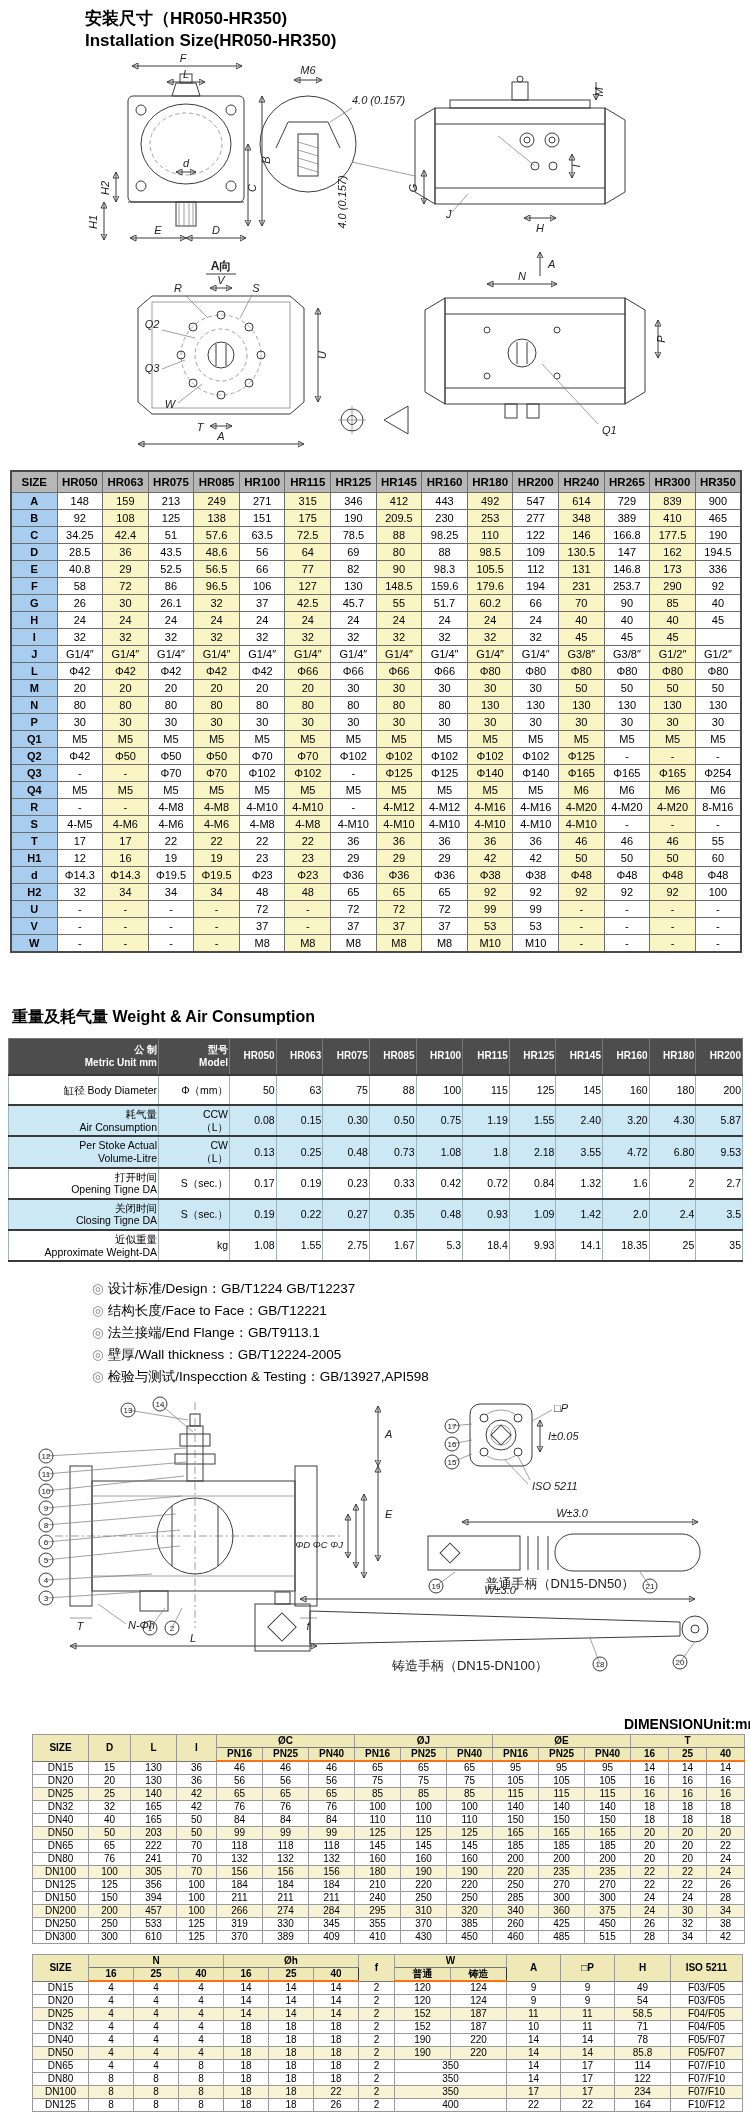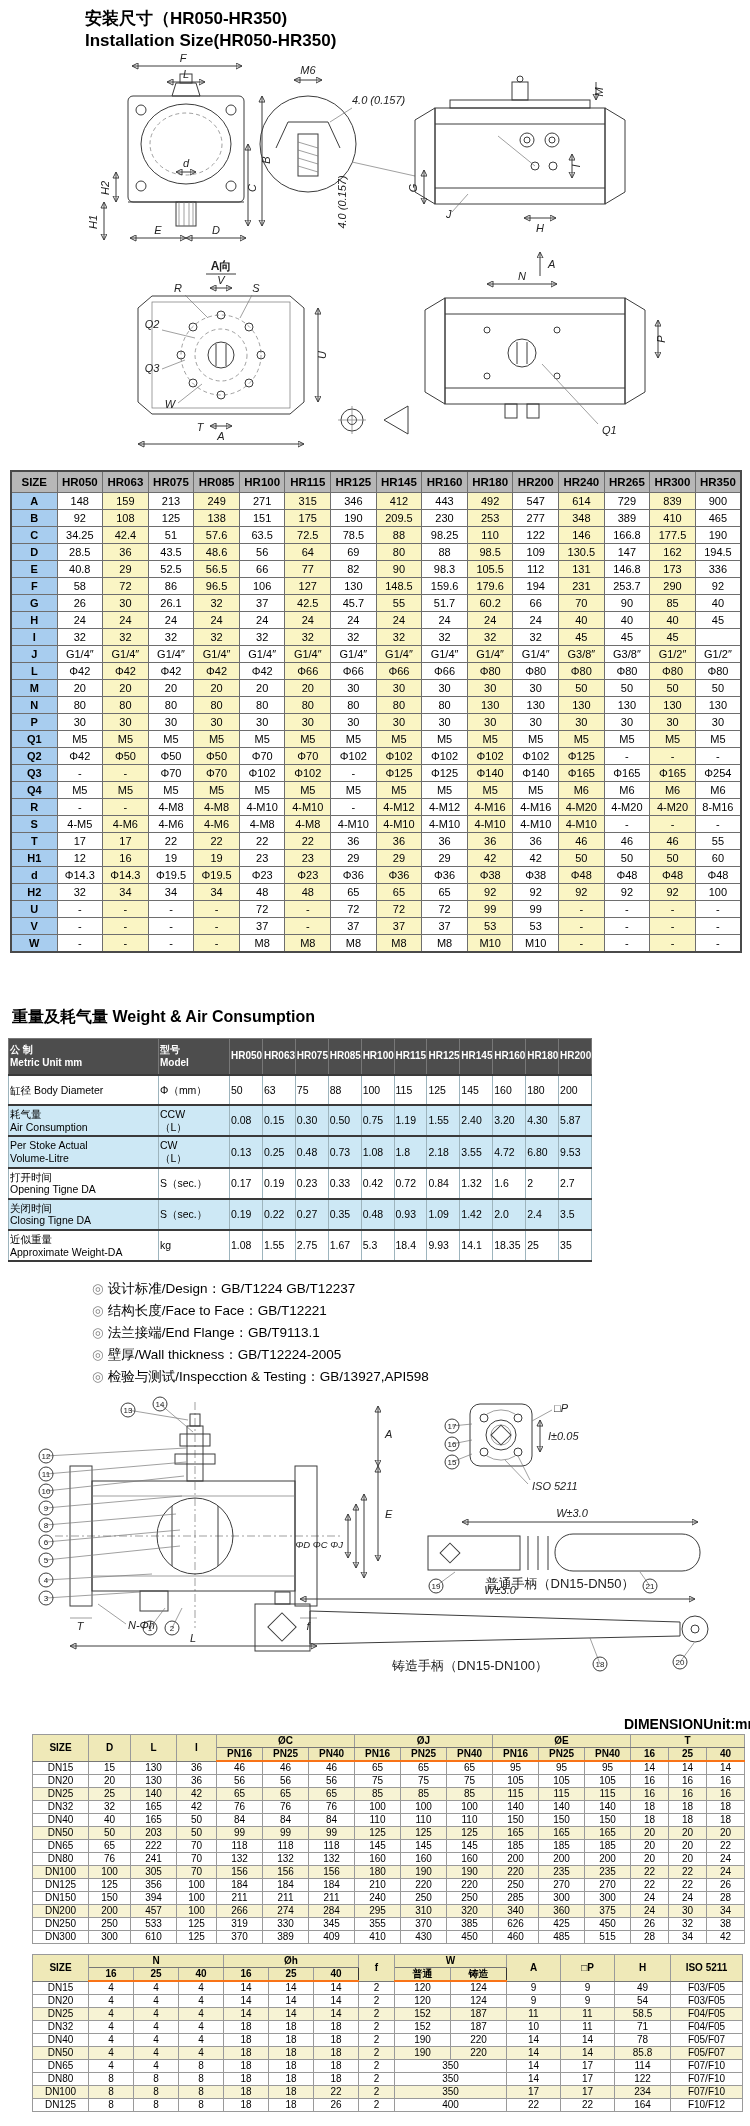--- a/index.html
+++ b/index.html
@@ -18,21 +18,21 @@
   .lblb{font-size:12px;font-weight:bold;}
   .cap{font-size:13px;font-style:normal;}
   
   #main-table{border-collapse:collapse;table-layout:fixed;width:732px;margin:6px 0 0 10px;text-align:center;font-size:11px;border:2px solid #4a4a4a;}
   #main-table th,#main-table td{border:1px solid #6e6e6e;padding:0;height:16px;line-height:16px;overflow:hidden;}
   #main-table thead th{background:#b7b7b7;font-weight:bold;font-size:11.5px;height:20px;}
   #main-table .rl{background:#a8cdef;font-weight:bold;}
   #main-table .y{background:#faf5c4;}
   
   .sec-title{margin:54px 0 10px 12px;font-weight:bold;font-size:16px;}
-  #wt-table{border-collapse:collapse;table-layout:fixed;width:584px;margin:0 0 0 8px;text-align:left;font-size:10.5px;}
+  #wt-table{border-collapse:collapse;table-layout:fixed;width:735px;margin:0 0 0 8px;text-align:right;font-size:10.5px;}
   #wt-table thead th{background:#4d4d4d;color:#fff;font-weight:bold;font-size:10px;border:1px solid #777;padding:5px 1px;white-space:pre-line;line-height:1.25;}
   #wt-table tbody th,#wt-table tbody td{border:1px solid #9db4bd;border-top:2px solid #3a3a3a;padding:2px 1px;height:24px;white-space:pre-line;line-height:1.2;font-weight:normal;}
   #wt-table tbody tr:last-child th,#wt-table tbody tr:last-child td{border-bottom:2px solid #3a3a3a;}
   #wt-table tr.blue th,#wt-table tr.blue td{background:#cde8f5;}
   #wt-table .w-lab{width:147px;}
   #wt-table .w-mod{width:68px;}
   
   .std{margin:16px 0 0 92px;}
   .std-title{font-weight:bold;font-size:15px;margin-bottom:6px;}
   #std-list{list-style:none;margin:0;padding:0;font-size:13.5px;line-height:22px;}
@@ -1304,21 +1304,21 @@
           <th>DN250</th>
           <td class="gs">250</td>
           <td class="">533</td>
           <td class="">125</td>
           <td class="gs">319</td>
           <td class="">330</td>
           <td class="">345</td>
           <td class="gs">355</td>
           <td class="">370</td>
           <td class="">385</td>
-          <td class="gs">626</td>
+          <td class="gs">260</td>
           <td class="">425</td>
           <td class="">450</td>
           <td class="gs">26</td>
           <td class="">32</td>
           <td class="">38</td>
         </tr>
         <tr class="">
           <th>DN300</th>
           <td class="gs">300</td>
           <td class="">610</td>

